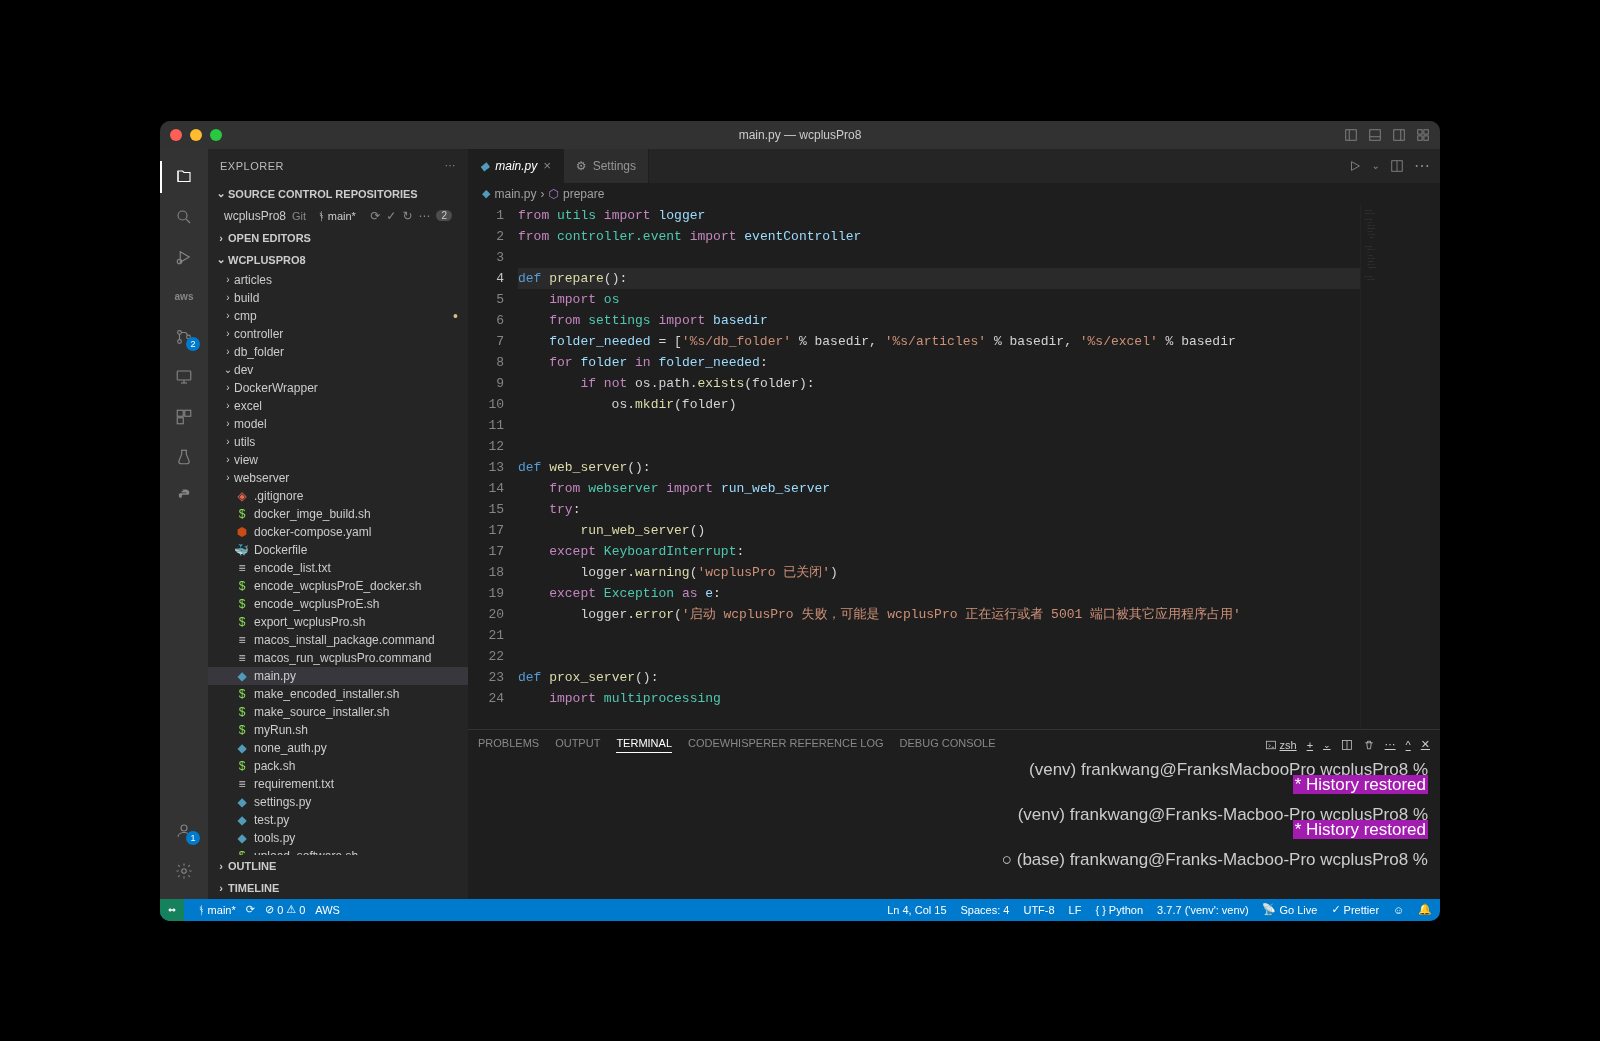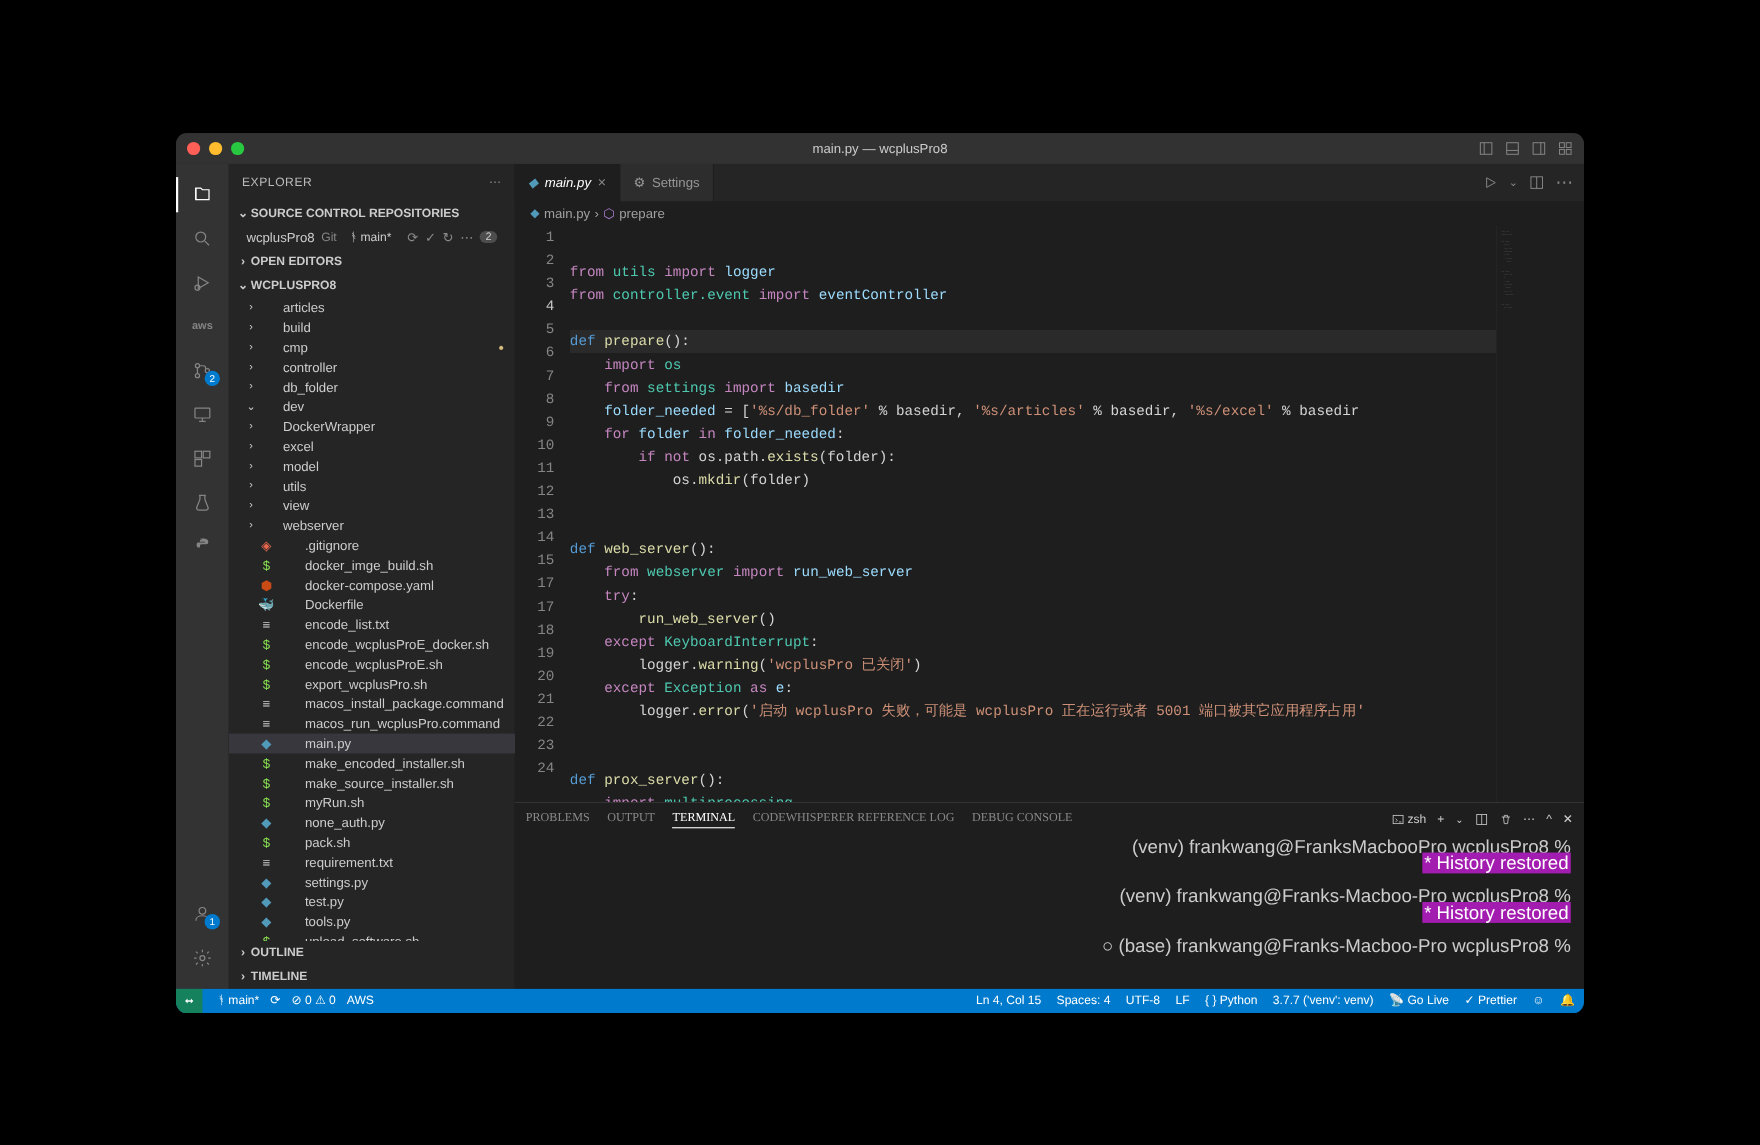--- a/index.html
+++ b/index.html
@@ -152,21 +152,21 @@
   height: 18px;
   display: flex;
   align-items: center;
   padding-left: 14px;
   cursor: pointer;
   white-space: nowrap;
 }
 .tree-row.selected { background: #37373d; }
 .tree-row .chev { width: 12px; color: #ccc; font-size: 10px; display: inline-flex; justify-content: center; }
 .tree-row .ficon { width: 16px; display: inline-flex; justify-content: center; margin-right: 4px; font-size: 12px; }
-.tree-row .fname { color: #ccc; margin-left: 23px; }
+.tree-row .fname { color: #ccc; }
 .tree-row .mod-dot { color: #d7ba7d; margin-left: auto; margin-right: 10px; font-size: 14px; }
 .ficon.py { color: #519aba; }
 .ficon.sh { color: #89e051; }
 .ficon.txt { color: #ccc; }
 .ficon.yaml { color: #cb4b16; }
 .ficon.docker { color: #0db7ed; }
 .ficon.git { color: #e8674d; }
 
 
 .editor-area {
@@ -221,21 +221,20 @@
   text-align: right;
   color: #858585;
   padding-right: 14px;
 }
 .gutter .gline.current { color: #c6c6c6; }
 .code {
   flex: 1;
   color: #d4d4d4;
   white-space: pre;
   overflow: hidden;
-  margin-top: 32px;
 }
 .line.highlight { background: #2a2a2a; }
 .tok-kw { color: #c586c0; }
 .tok-fn { color: #dcdcaa; }
 .tok-mod { color: #4ec9b0; }
 .tok-str { color: #ce9178; }
 .tok-var { color: #9cdcfe; }
 .tok-def { color: #569cd6; }
 .minimap {
   width: 80px;
@@ -259,23 +258,23 @@
 }
 .panel-tabs {
   height: 30px;
   display: flex;
   align-items: center;
   padding: 0 10px;
   gap: 16px;
   font-size: 11px;
   color: #888;
 }
-.panel-tabs .ptab { cursor: pointer; font-family: Liberation Serif, serif; }
+.panel-tabs .ptab { cursor: pointer; }
 .panel-tabs .ptab.active { color: #fff; border-bottom: 1px solid #fff; padding-bottom: 3px; }
-.panel-tabs .right { margin-left: auto; display: flex; gap: 10px; align-items: center; color: #ccc; }
+.panel-tabs .right { margin-left: auto; display: flex; gap: 10px; align-items: center; color: #ccc; text-decoration: underline; }
 .terminal {
   flex: 1;
   padding: 2px 12px;
   font-family: Liberation Sans, sans-serif;
   font-size: 17px;
   line-height: 15px;
   color: #ccc;
   overflow: hidden;
   text-align: right;
 }

